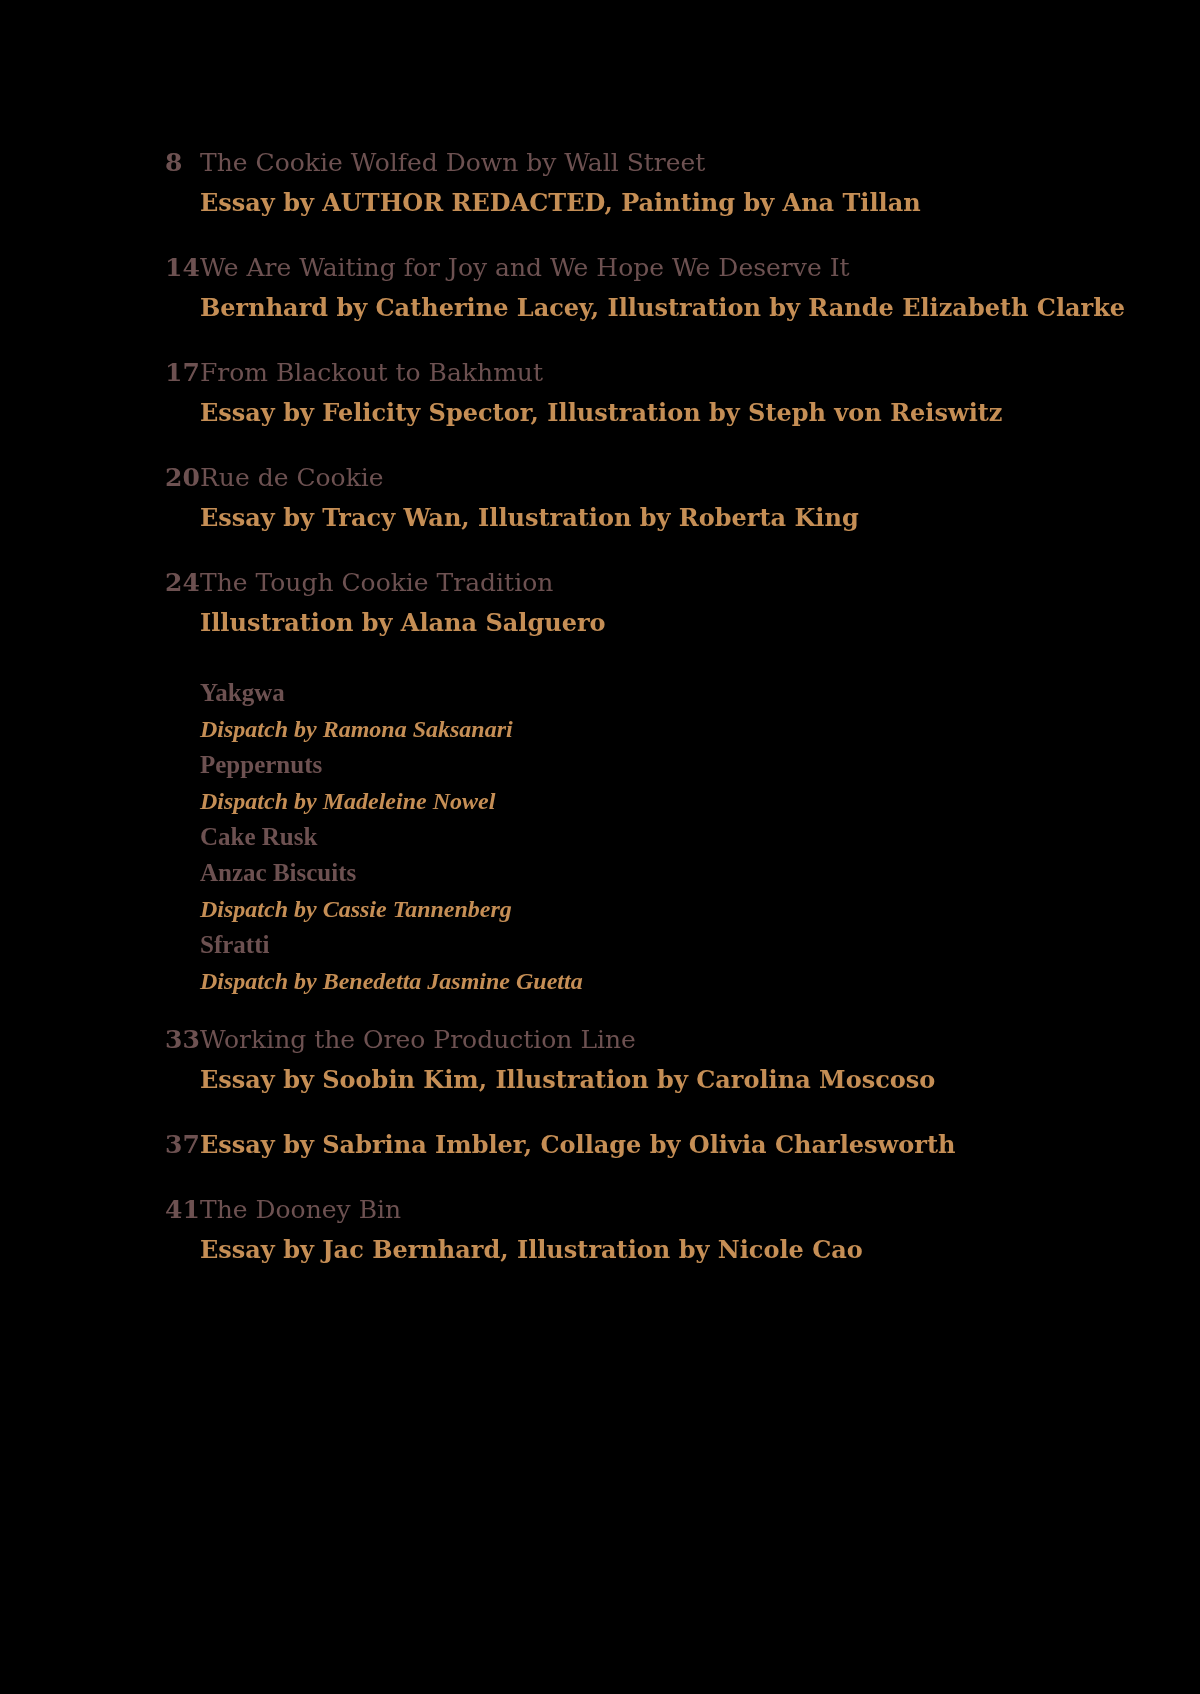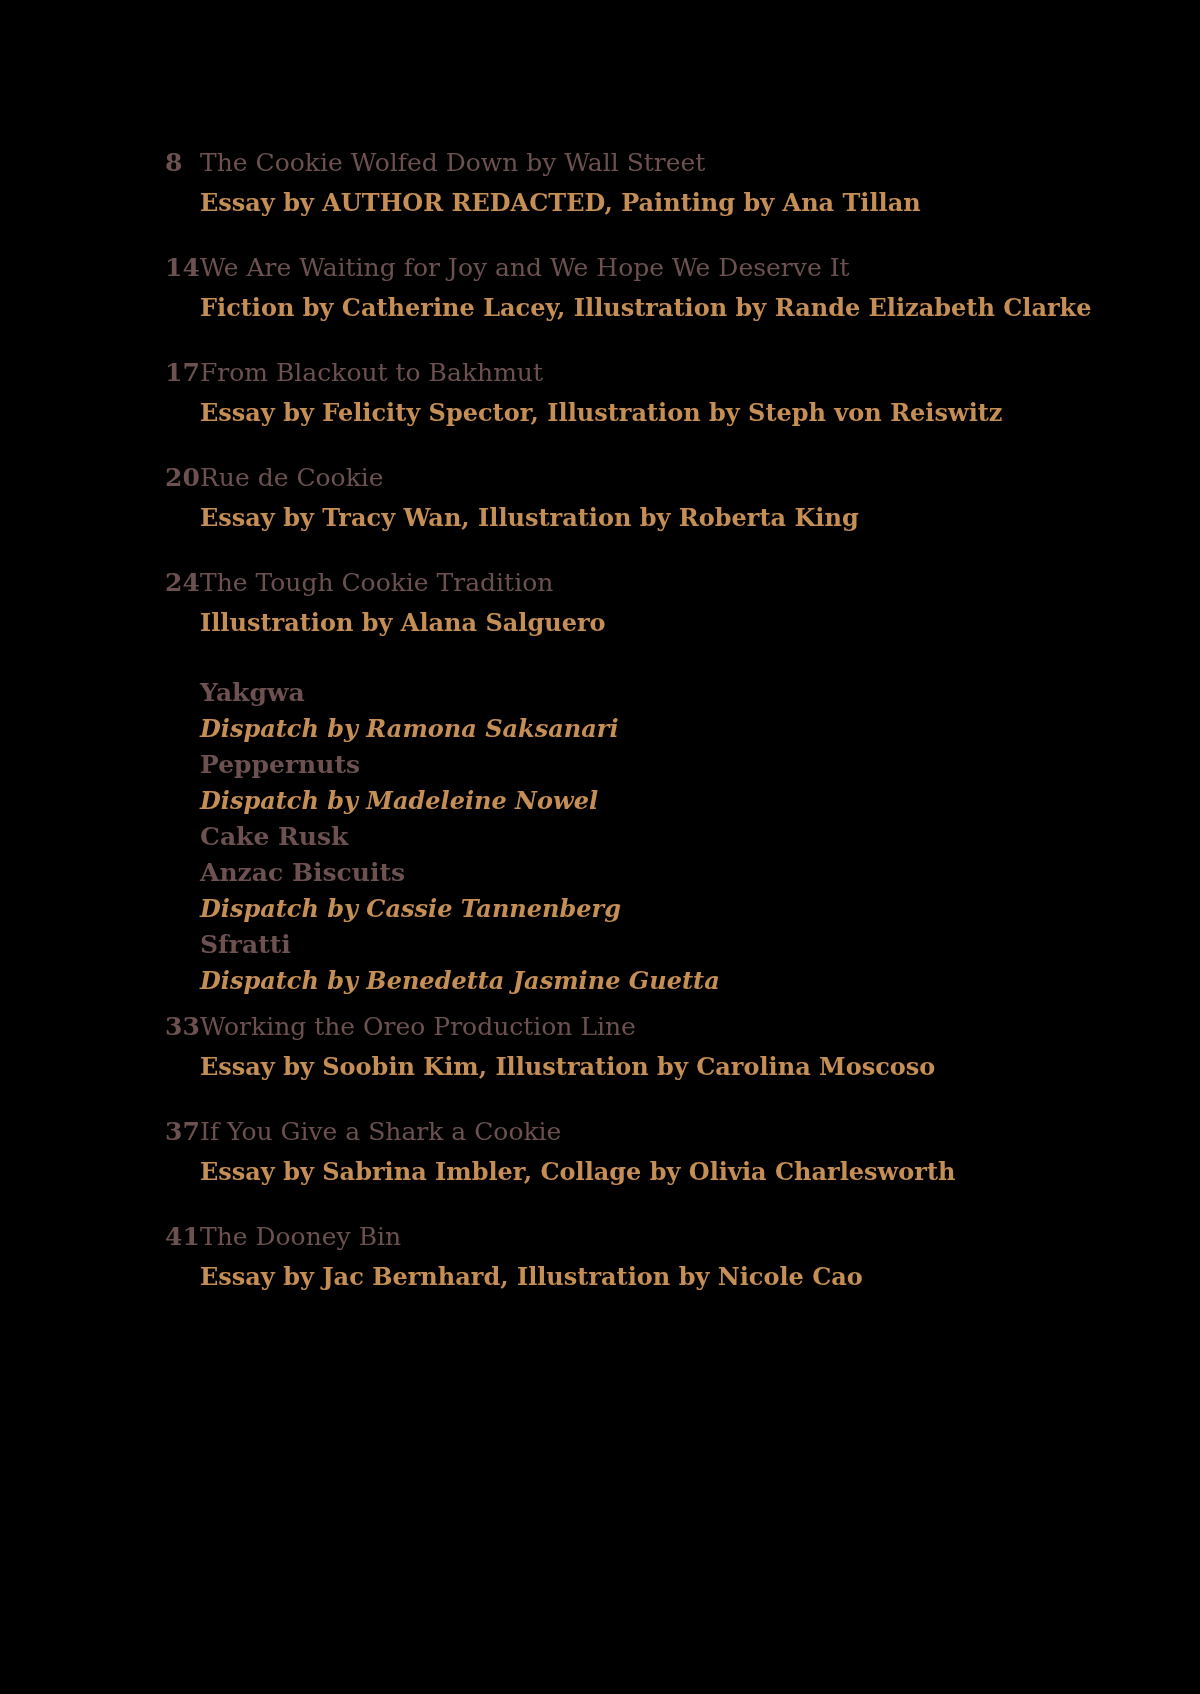--- a/index.html
+++ b/index.html
@@ -46,21 +46,22 @@
   .byline {
     margin: 14px 0 0 0;
     font-size: 24px;
     font-weight: bold;
     line-height: 26px;
     color: var(--byline-color, #c58e55);
     white-space: nowrap;
   }
   .dispatch-block {
     padding-left: 35px;
-    margin-bottom: 15px;
+    margin-bottom: 28px;
+    font-family: Liberation Serif, serif;
   }
   .dispatch-title {
     margin: 0;
     font-size: 25px;
     font-weight: bold;
     line-height: 36px;
     color: var(--title-color, #6d5151);
     white-space: nowrap;
   }
   .dispatch-byline {
@@ -80,21 +81,21 @@
 
   <article class="entry">
     <span class="num">8</span>
     <h2 class="title">The Cookie Wolfed Down by Wall Street</h2>
     <p class="byline">Essay by AUTHOR REDACTED, Painting by Ana Tillan</p>
   </article>
 
   <article class="entry">
     <span class="num">14</span>
     <h2 class="title">We Are Waiting for Joy and We Hope We Deserve It</h2>
-    <p class="byline">Fiction by Catherine Lacey, Illustration by Rande Elizabeth Clarke</p>
+    <p class="byline">Bernhard by Catherine Lacey, Illustration by Rande Elizabeth Clarke</p>
   </article>
 
   <article class="entry">
     <span class="num">17</span>
     <h2 class="title">From Blackout to Bakhmut</h2>
     <p class="byline">Essay by Felicity Spector, Illustration by Steph von Reiswitz</p>
   </article>
 
   <article class="entry">
     <span class="num">20</span>
@@ -131,21 +132,20 @@
   </section>
 
   <article class="entry">
     <span class="num">33</span>
     <h2 class="title">Working the Oreo Production Line</h2>
     <p class="byline">Essay by Soobin Kim, Illustration by Carolina Moscoso</p>
   </article>
 
   <article class="entry">
     <span class="num">37</span>
-    <h2 class="title">If You Give a Shark a Cookie</h2>
     <p class="byline">Essay by Sabrina Imbler, Collage by Olivia Charlesworth</p>
   </article>
 
   <article class="entry">
     <span class="num">41</span>
     <h2 class="title">The Dooney Bin</h2>
     <p class="byline">Essay by Jac Bernhard, Illustration by Nicole Cao</p>
   </article>
 
 </main>

